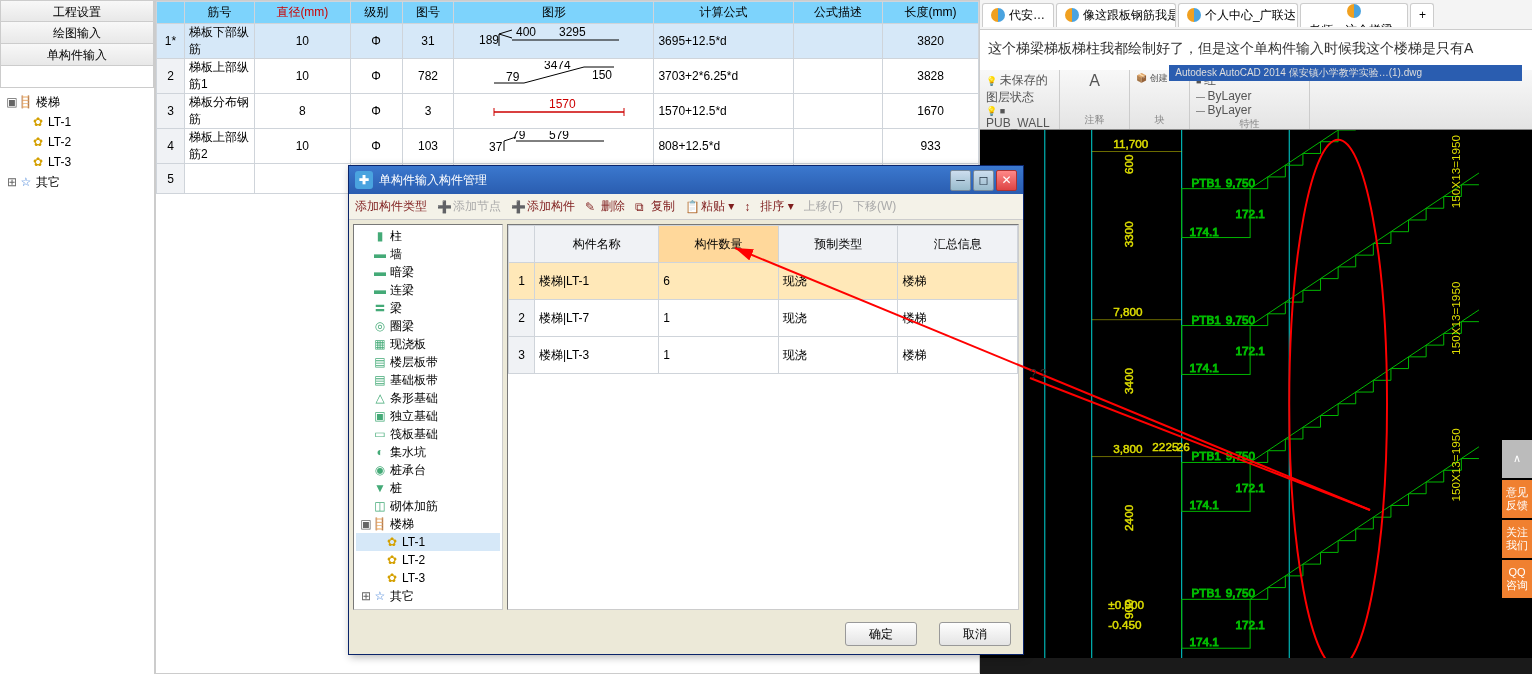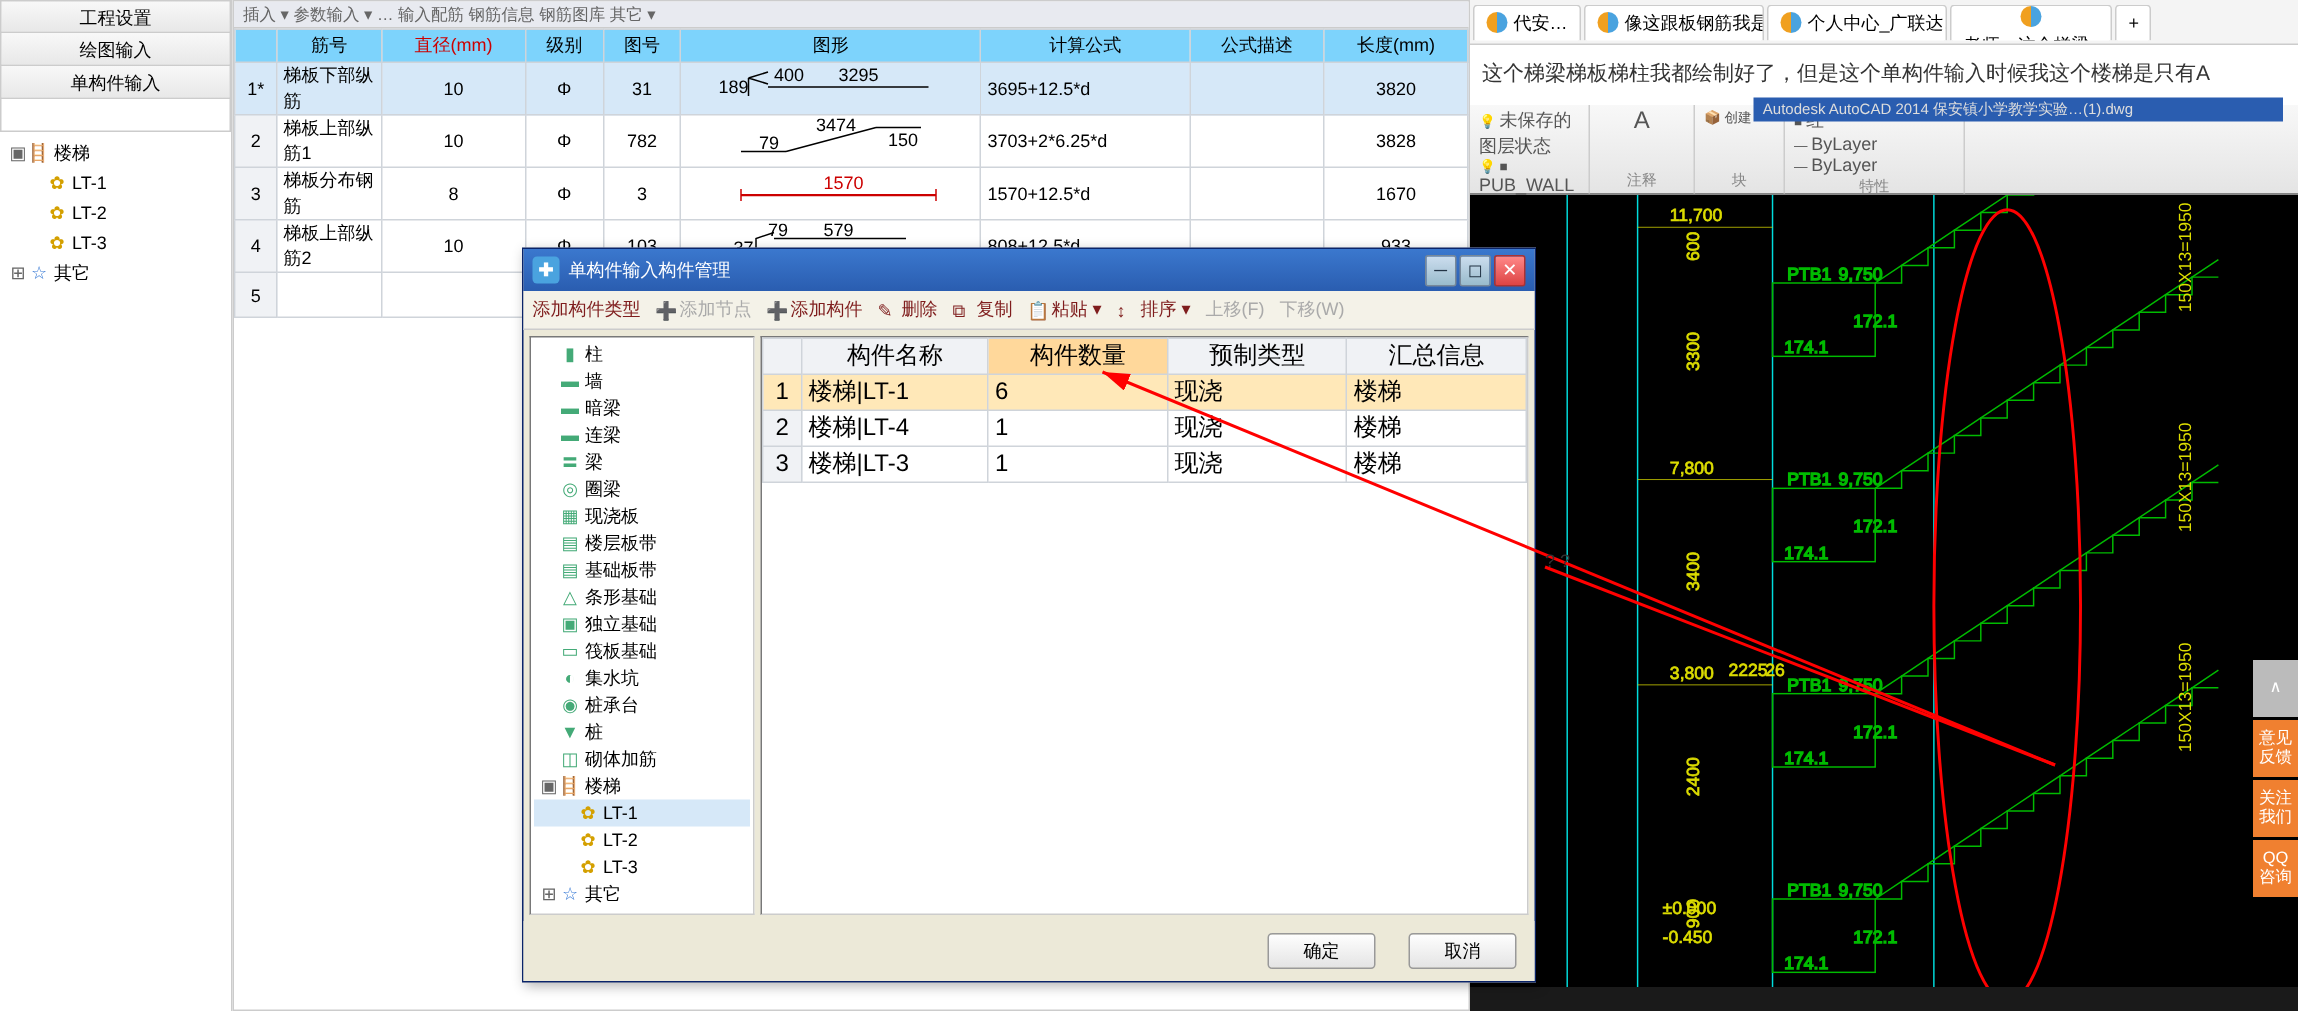--- a/index.html
+++ b/index.html
@@ -41,21 +41,21 @@
 .dialog-toolbar { height: 26px; background: #f4f2e8; border-bottom: 1px solid #ccc; display: flex; align-items: center; padding: 0 6px; gap: 10px; font-size: 12px; }
 .dialog-toolbar .tb-item { display: inline-flex; align-items: center; gap: 2px; cursor: pointer; color: #7f1d1d; }
 .dialog-toolbar .tb-item.disabled { color: #aaa; }
 .tb-icon { width: 14px; height: 14px; display: inline-block; }
 .dialog-body { display: flex; height: calc(100% - 28px - 26px - 40px); }
 .dialog-left { width: 150px; background: #fff; border: 1px inset #ccc; margin: 4px 0 4px 4px; overflow: auto; padding: 2px; }
 .dialog-left .tree-node { height: 18px; }
 .dialog-left .tree-node.sel { background: #d6e8f8; }
 .dialog-right { flex: 1; background: #fff; border: 1px inset #ccc; margin: 4px; display: flex; flex-direction: column; }
 table.member-grid { width: 100%; border-collapse: collapse; }
-table.member-grid th, table.member-grid td { border: 1px solid #cfd4da; height: 24px; padding: 0 4px; text-align: left; font-size: 16px; }
+table.member-grid th, table.member-grid td { border: 1px solid #cfd4da; height: 37px; padding: 0 4px; text-align: left; font-size: 12px; }
 table.member-grid th { background: #f0f2f5; text-align: center; font-weight: normal; }
 table.member-grid th.highlight { background: #ffd89b; }
 table.member-grid tr.msel td { background: #ffe8b8; }
 .member-rownum { width: 26px; text-align: center !important; background: #f0f2f5; }
 .dialog-footer { height: 40px; display: flex; justify-content: flex-end; align-items: center; padding: 0 12px; gap: 22px; background: #ece9d8; }
 .dlg-btn { width: 72px; height: 24px; background: linear-gradient(#fefefe,#e4e4e4); border: 1px solid #999; border-radius: 3px; cursor: pointer; }
 
 
 .right-panel { position: absolute; left: 980px; top: 0; width: 552px; height: 674px; background: #333; }
 .browser-tabs { height: 30px; background: #f4f4f4; display: flex; align-items: center; border-bottom: 1px solid #ccc; font-size: 11px; overflow: hidden; }
@@ -108,21 +108,20 @@
     </div>
     <div class="tree-node">
       <span class="expander">⊞</span>
       <span class="ico star">☆</span>
       <span>其它</span>
     </div>
   </div>
 </div>
 
 <div class="main-table">
-  <div class="toolbar-stub">插入 ▾  参数输入 ▾  … 输入配筋  钢筋信息  钢筋图库  其它 ▾</div>
   <table class="grid">
     <thead>
         <tr>
       <th class="rownum"></th>
       <th>筋号</th>
       <th class="col-diam">直径(mm)</th>
       <th>级别</th>
       <th>图号</th>
       <th style="width:200px">图形</th>
       <th>计算公式</th>
@@ -371,21 +370,21 @@
         <tbody id="member-body">
             <tr class="msel">
               <td class="member-rownum">1</td>
               <td>楼梯|LT-1</td>
               <td>6</td>
               <td>现浇</td>
               <td>楼梯</td>
             </tr>
             <tr>
               <td class="member-rownum">2</td>
-              <td>楼梯|LT-4</td>
+              <td>楼梯|LT-7</td>
               <td>1</td>
               <td>现浇</td>
               <td>楼梯</td>
             </tr>
             <tr>
               <td class="member-rownum">3</td>
               <td>楼梯|LT-3</td>
               <td>1</td>
               <td>现浇</td>
               <td>楼梯</td>

